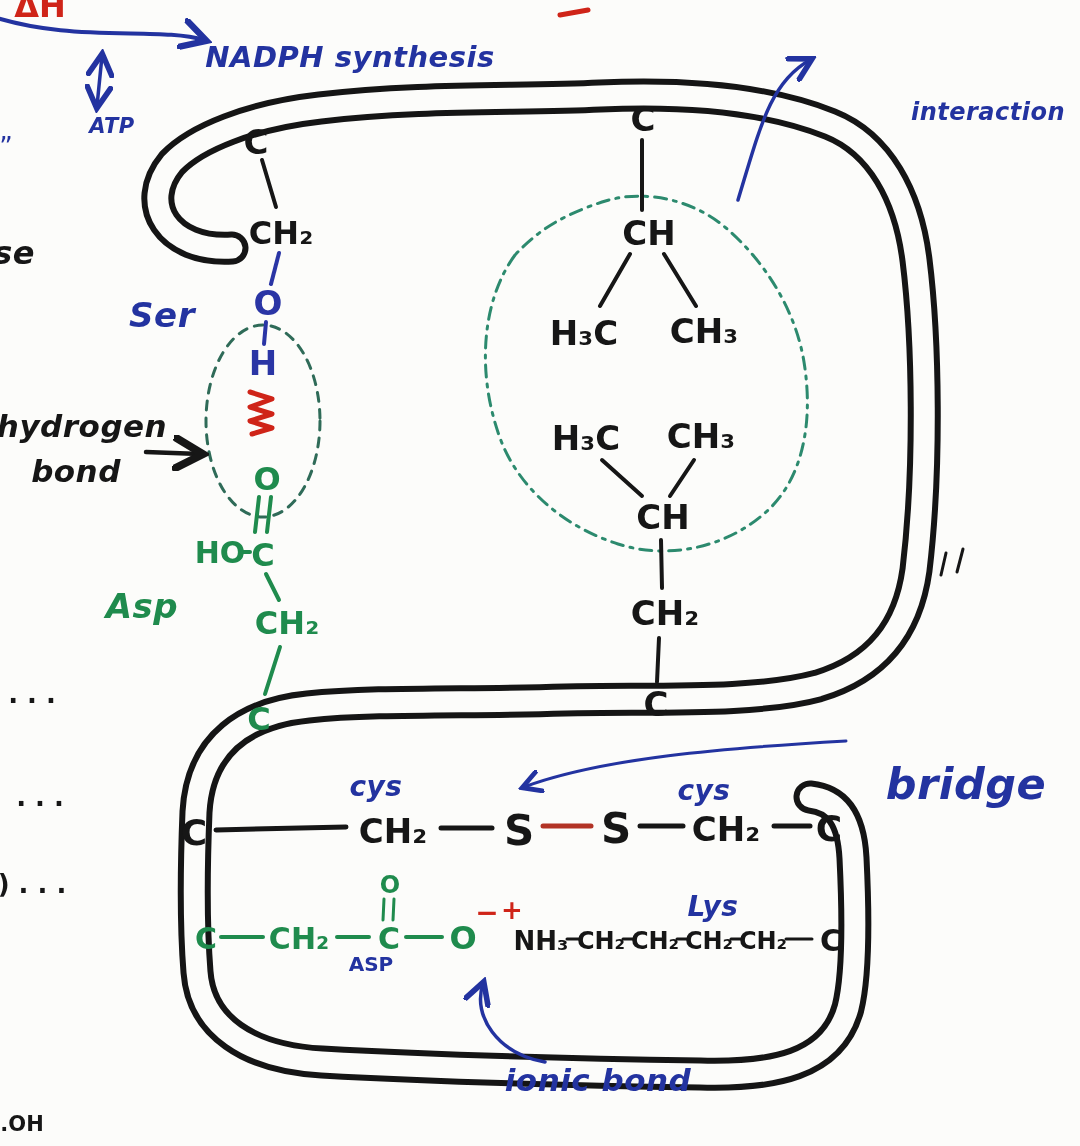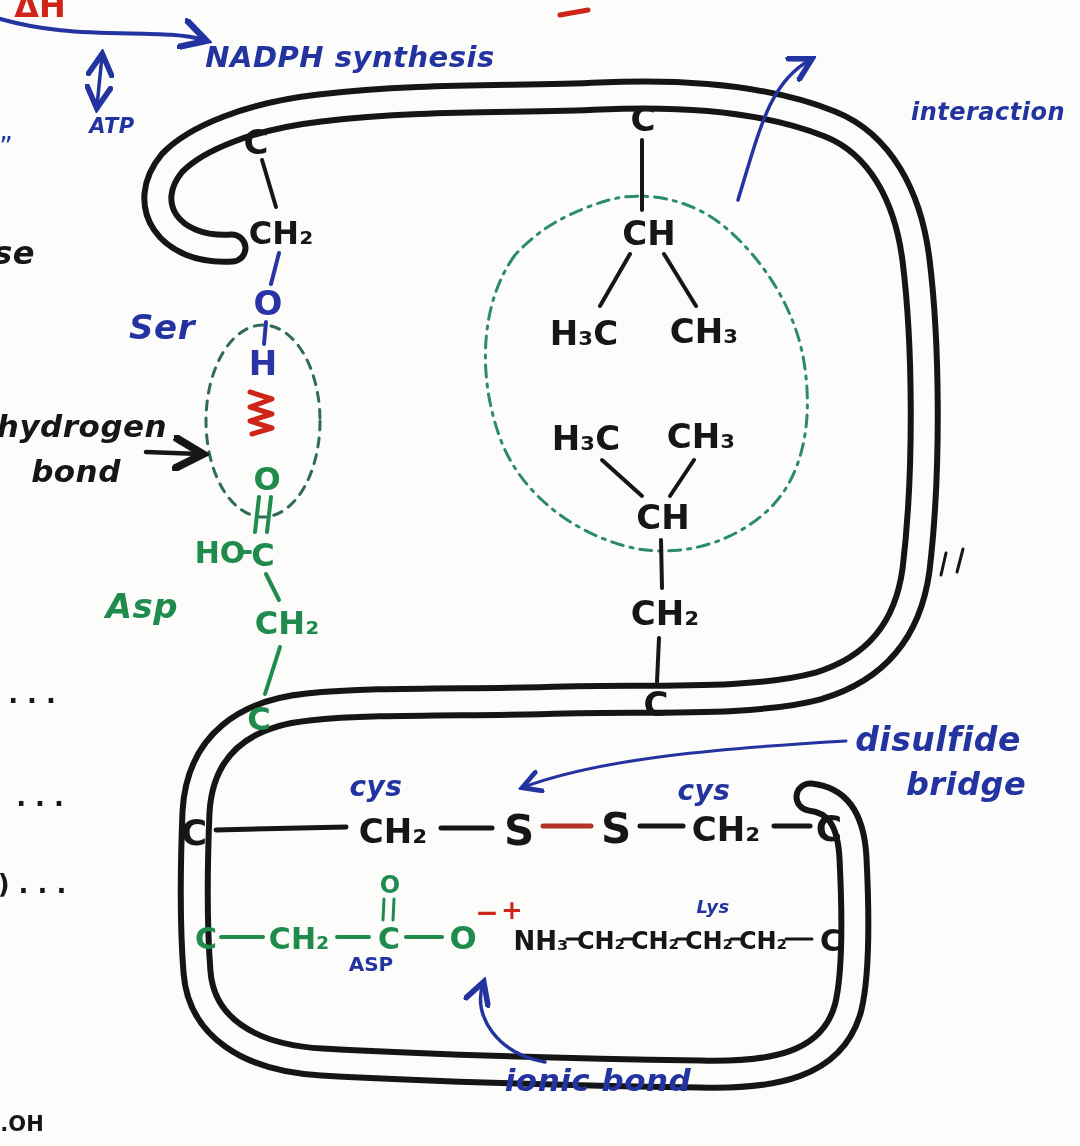--- a/index.html
+++ b/index.html
@@ -95,25 +95,24 @@
     <path d="M 545 1062 C 498 1054 472 1016 483 984" fill="none" stroke="#2333a0" stroke-width="3.5" stroke-linecap="round" marker-end="url(#mB)"></path>
 
     <path d="M 146 452 L 200 454" fill="none" stroke="#161616" stroke-width="4.5" stroke-linecap="round" marker-end="url(#mK)"></path>
   </svg>
 
   <div class="t hand blue" style="left:350px;top:57px;font-size:29px">NADPH synthesis</div>
   <div class="t hand blue" style="left:112px;top:126px;font-size:21px">ATP</div>
   <div class="t hand blue" style="left:988px;top:112px;font-size:24px">interaction</div>
   <div class="t hand ink" style="left:82px;top:426px;font-size:31px">hydrogen</div>
   <div class="t hand ink" style="left:76px;top:471px;font-size:31px">bond</div>
-  <div class="t hand blue" style="left:938px;top:739px;font-size:33px">disulfide</div>
-  <div class="t hand blue" style="left:966px;top:784px;font-size:32px">bridge</div>
+  <div class="t hand blue" style="left:966px;top:784px;font-size:43px">bridge</div>
   <div class="t hand blue" style="left:598px;top:1080px;font-size:31px">ionic bond</div>
 
-  <div class="t hand blue" style="left:162px;top:327px;font-size:34px">Ser</div>
+  <div class="t hand blue" style="left:162px;top:315px;font-size:34px">Ser</div>
   <div class="t atom" style="left:256px;top:142px;font-size:34px">C</div>
   <div class="t atom" style="left:281px;top:233px;font-size:32px">CH₂</div>
   <div class="t atom" style="left:268px;top:303px;font-size:34px;color:#2a35a5">O</div>
   <div class="t atom" style="left:263px;top:363px;font-size:34px;color:#2a35a5">H</div>
 
   <div class="t hand green" style="left:142px;top:606px;font-size:34px">Asp</div>
   <div class="t atom green" style="left:267px;top:479px;font-size:32px">O</div>
   <div class="t atom green" style="left:220px;top:553px;font-size:30px">HO</div>
   <div class="t atom green" style="left:263px;top:555px;font-size:32px">C</div>
   <div class="t atom green" style="left:287px;top:623px;font-size:32px">CH₂</div>
@@ -145,21 +144,21 @@
   <div class="t atom green" style="left:463px;top:938px;font-size:32px">O</div>
   <div class="t atom red" style="left:487px;top:913px;font-size:28px">−</div>
   <div class="t atom red" style="left:512px;top:910px;font-size:26px">+</div>
   <div class="t atom" style="left:541px;top:941px;font-size:26px">NH₃</div>
   <div class="t atom" style="left:601px;top:941px;font-size:24px">CH₂</div>
   <div class="t atom" style="left:655px;top:941px;font-size:24px">CH₂</div>
   <div class="t atom" style="left:709px;top:941px;font-size:24px">CH₂</div>
   <div class="t atom" style="left:763px;top:941px;font-size:24px">CH₂</div>
   <div class="t atom" style="left:831px;top:941px;font-size:30px">C</div>
   <div class="t atom blue" style="left:371px;top:964px;font-size:20px">ASP</div>
-  <div class="t hand blue" style="left:713px;top:907px;font-size:18px">Lys</div>
+  <div class="t hand blue" style="left:713px;top:907px;font-size:28px">Lys</div>
 
   <div class="t atom red" style="left:40px;top:6px;font-size:32px">ΔH</div>
   <div class="t blue" style="left:6px;top:147px;font-size:26px">”</div>
   <div class="t hand ink" style="left:14px;top:253px;font-size:32px">se</div>
   <div class="t atom ink" style="left:32px;top:694px;font-size:26px">. . .</div>
   <div class="t atom ink" style="left:40px;top:797px;font-size:26px">. . .</div>
   <div class="t atom ink" style="left:32px;top:884px;font-size:26px">) . . .</div>
   <div class="t atom ink" style="left:22px;top:1124px;font-size:21px">.OH</div>
 
 </div>

